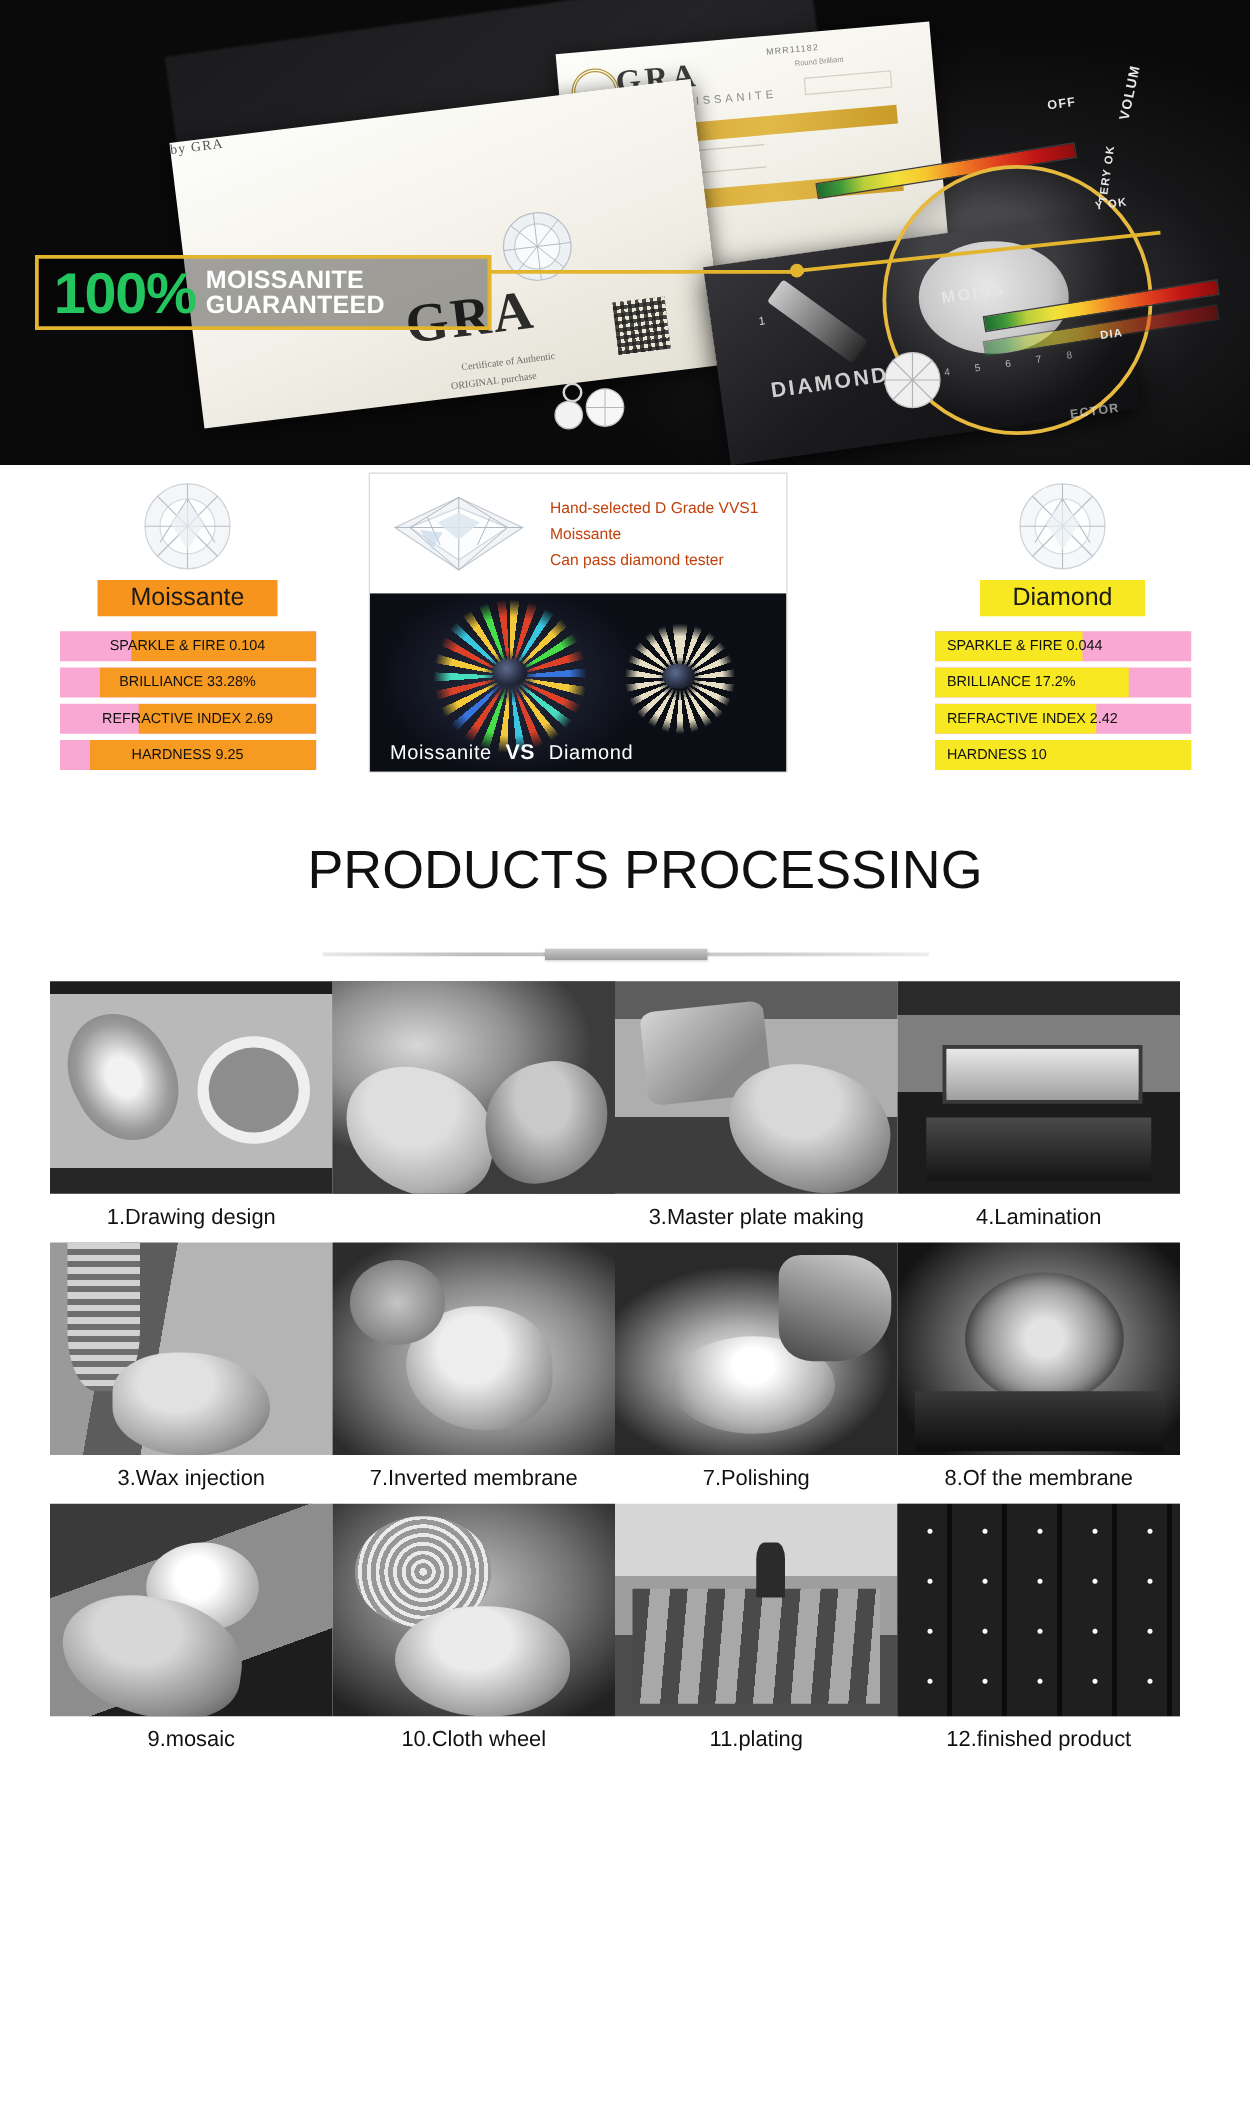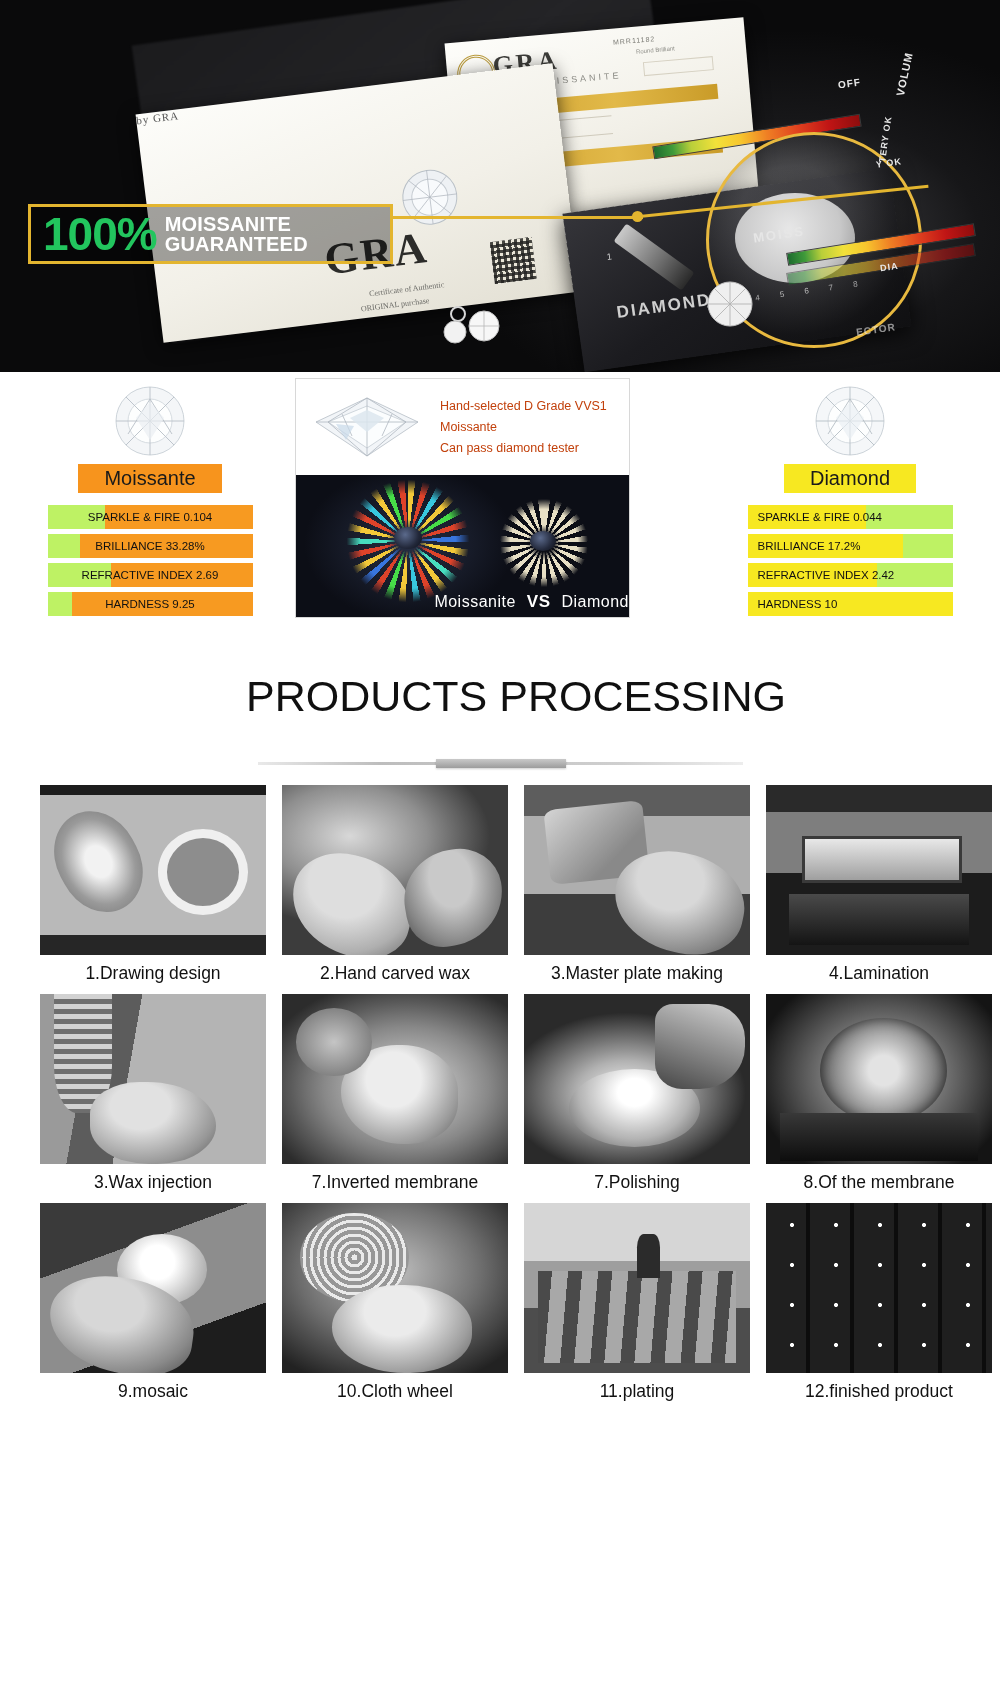--- a/index.html
+++ b/index.html
@@ -300,21 +300,21 @@
     white-space: nowrap;
   }
   .chip-orange { background: #f7941d; }
   .chip-yellow { background: #f7e821; }
 
   .bars { width: 205px; }
   .bar-row {
     position: relative;
     height: 24px;
     margin-bottom: 5px;
-    background: #bef264;
+    background: #f9a8d4;
     overflow: hidden;
   }
   .bar-fill {
     position: absolute;
     top: 0; height: 100%;
   }
   .fill-orange { background: #f79a21; right: 0; }
   .fill-yellow { background: #f7e821; left: 0; }
   .bar-label {
     position: relative;
@@ -433,22 +433,22 @@
   }
   .sp-core {
     position: absolute;
     border-radius: 50%;
     background: radial-gradient(circle at 40% 35%, #5b6a8c 0%, #22283a 60%, #0c0e16 100%);
   }
   .sp-core-a { left: 98px; top: 52px; width: 28px; height: 22px; }
   .sp-core-b { left: 234px; top: 56px; width: 26px; height: 20px; }
   .vs-caption {
     position: absolute;
-    left: 0; right: 0; bottom: 6px;
-    text-align: right;
+    left: 16px; right: 0; bottom: 6px;
+    text-align: left;
     color: #fff;
     font-size: 16px;
     letter-spacing: .5px;
   }
   .vs-caption .vs {
     font-weight: bold;
     font-size: 17px;
     margin: 0 6px;
   }
 
@@ -480,21 +480,21 @@
     background: linear-gradient(180deg, #c9c9c9, #9c9c9c);
     box-shadow: 0 1px 2px rgba(0,0,0,.2);
   }
 
   .grid {
     width: 920px;
     margin: 16px auto 0;
   }
   .grid-row {
     display: flex;
-    gap: 16px;
+    gap: 0;
     margin-bottom: 4px;
   }
   .cell { width: 226px; }
   .thumb {
     width: 226px;
     height: 170px;
     background: #8e8e8e;
     overflow: hidden;
     position: relative;
     filter: grayscale(100%);
@@ -843,21 +843,20 @@
 
   <div class="grid">
 
     <div class="grid-row">
       <div class="cell">
         <div class="thumb t1"></div>
         <div class="cap">1.Drawing design</div>
       </div>
       <div class="cell">
         <div class="thumb t2"></div>
-        <div class="cap">2.Hand carved wax</div>
       </div>
       <div class="cell">
         <div class="thumb t3"></div>
         <div class="cap">3.Master plate making</div>
       </div>
       <div class="cell">
         <div class="thumb t4"></div>
         <div class="cap">4.Lamination</div>
       </div>
     </div>

